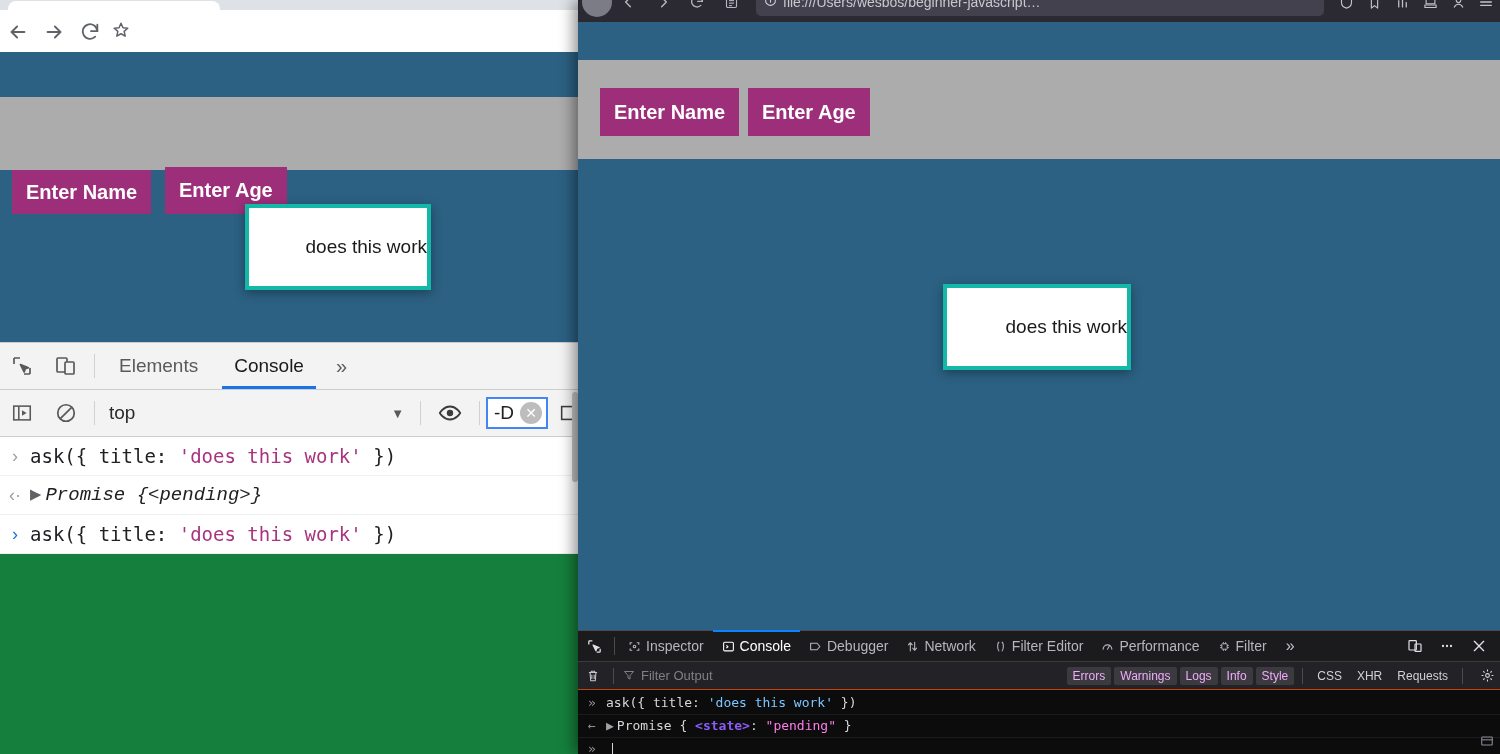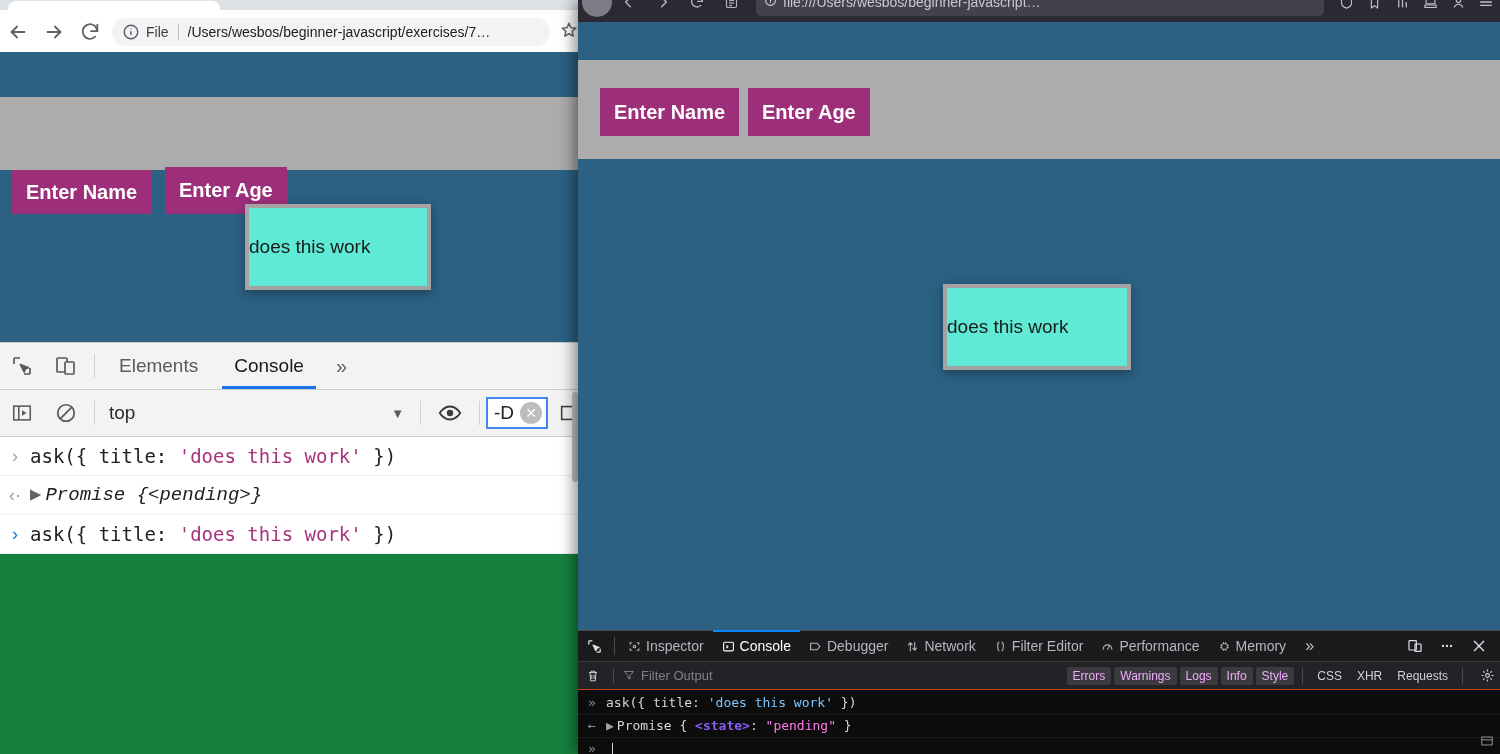--- a/index.html
+++ b/index.html
@@ -77,23 +77,23 @@
     font-size: 20px; font-weight: bold;
     font-family: "Liberation Sans", sans-serif;
     border: none; display: flex; align-items: center; justify-content: center;
     padding: 0 14px;
   }
   .chrome-btn-name { left: 12px; top: 118px; height: 44px; }
   .chrome-btn-age  { left: 165px; top: 115px; height: 47px; }
 
   .dialog {
     position: absolute;
-    background: #5eead4;
-    border: 4px solid #a3a3a3;
-    display: flex; align-items: center; justify-content: flex-start;
+    background: #ffffff;
+    border: 4px solid #14b8a6;
+    display: flex; align-items: center; justify-content: flex-end;
     box-shadow: 0 3px 10px rgba(0,0,0,0.35);
   }
   .dialog span {
     font-size: 19px; color: #1a1a1a;
     font-family: "Liberation Sans", sans-serif;
   }
   .chrome-dialog { left: 245px; top: 152px; width: 186px; height: 86px; }
 
   
   .cdt {
@@ -322,32 +322,20 @@
             <polyline points="13 6 19 12 13 18"></polyline>
           </svg>
       </div>
       <div class="nav-btn">
         <svg width="22" height="22" viewBox="0 0 24 24" fill="none" stroke="currentColor" stroke-width="2" stroke-linecap="round" stroke-linejoin="round">
             <path d="M20 11a8 8 0 1 0-2.3 6.1"></path>
             <polyline points="20 4 20 11 13 11"></polyline>
           </svg>
       </div>
 
-      <div class="omnibox">
-        <span class="omni-info">
-          <svg width="18" height="18" viewBox="0 0 24 24" fill="none" stroke="currentColor" stroke-width="2">
-              <circle cx="12" cy="12" r="9"></circle>
-              <line x1="12" y1="11" x2="12" y2="16"></line>
-              <circle cx="12" cy="7.8" r="0.9" fill="currentColor" stroke="none"></circle>
-            </svg>
-        </span>
-        <span class="omni-scheme">File</span>
-        <span class="omni-sep"></span>
-        <span class="omni-url">/Users/wesbos/beginner-javascript/exercises/7…</span>
-      </div>
       <div class="omni-star">
         <svg width="18" height="18" viewBox="0 0 24 24" fill="none" stroke="currentColor" stroke-width="2" stroke-linejoin="round">
             <polygon points="12 3 14.6 9 21 9.6 16.2 13.9 17.6 20.2 12 17 6.4 20.2 7.8 13.9 3 9.6 9.4 9"></polygon>
           </svg>
       </div>
     </div>
 
     <div class="chrome-page">
       <div class="page-graybar"></div>
       <button class="page-btn chrome-btn-name">Enter Name</button>
@@ -598,21 +586,21 @@
           <span>Performance</span>
         </div>
 
         <div class="fdt-tab">
           <span>
             <svg width="13" height="13" viewBox="0 0 24 24" fill="none" stroke="currentColor" stroke-width="1.8" stroke-linejoin="round">
                 <rect x="7" y="7" width="10" height="10" rx="1"></rect>
                 <path d="M10 4v3M14 4v3M10 17v3M14 17v3M4 10h3M4 14h3M17 10h3M17 14h3"></path>
               </svg>
           </span>
-          <span>Memory</span>
+          <span>Filter</span>
         </div>
 
         <div class="fdt-chevrons">»</div>
 
         <div class="fdt-right">
           <div>
             <svg width="16" height="16" viewBox="0 0 24 24" fill="none" stroke="currentColor" stroke-width="1.8" stroke-linejoin="round">
                 <rect x="3" y="4" width="11" height="14" rx="1"></rect>
                 <rect x="12" y="9" width="9" height="11" rx="1"></rect>
               </svg>

